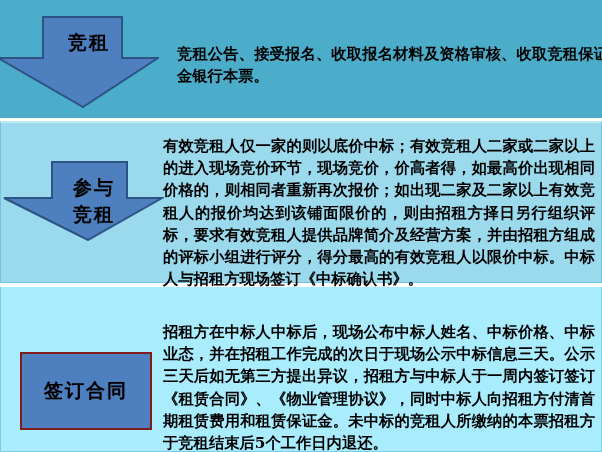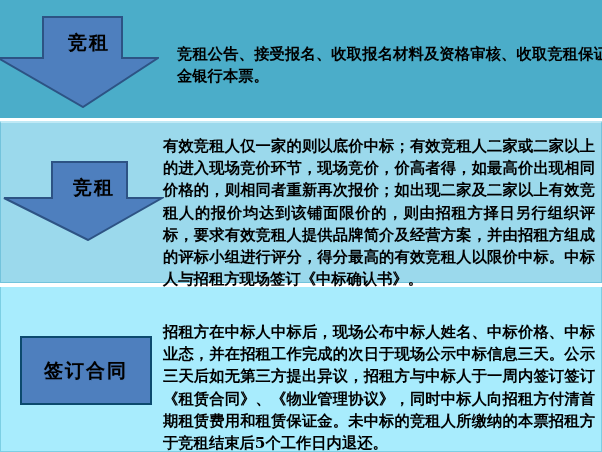--- a/index.html
+++ b/index.html
@@ -72,26 +72,26 @@
   .label-1 { left: 30px; top: 29px; width: 118px; }
 
   
   .arrow-2 { left: 2px; top: 161px; }
   .label-2 { left: 35px; top: 174px; width: 118px; }
 
   
   .rect-box {
     position: absolute;
     left: 20px;
-    top: 336px;
+    top: 352px;
     width: 132px;
-    height: 69px;
+    height: 78px;
     box-sizing: border-box;
     background: #4e7fbe;
-    border: 2px solid #0c4a6e;
+    border: 2px solid #7f1d1d;
     display: flex;
     align-items: center;
     justify-content: center;
   }
   .rect-label {
     color: #000000;
     font-family: "DejaVu Serif", "Liberation Serif", serif;
     font-weight: 700;
     font-size: 19px;
     letter-spacing: 2px;
@@ -133,20 +133,21 @@
   </div>
 
   <div class="band band-2"></div>
 
   <div class="arrow arrow-2">
     <svg width="162" height="80" viewBox="0 0 162 80" xmlns="http://www.w3.org/2000/svg">
       <polygon points="50,1 125,1 125,37 160,37 86,79 2,37 50,37" fill="#4e7fbe" stroke="#2d5384" stroke-width="2" stroke-linejoin="miter"></polygon>
     </svg>
   </div>
   <div class="arrow-label label-2">
+    <div>参与</div>
     <div>竞租</div>
   </div>
   <div class="body-text text-2">有效竞租人仅一家的则以底价中标；有效竞租人二家或二家以上的进入现场竞价环节，现场竞价，价高者得，如最高价出现相同价格的，则相同者重新再次报价；如出现二家及二家以上有效竞租人的报价均达到该铺面限价的，则由招租方择日另行组织评标，要求有效竞租人提供品牌简介及经营方案，并由招租方组成的评标小组进行评分，得分最高的有效竞租人以限价中标。中标人与招租方现场签订《中标确认书》。</div>
 
   <div class="band band-3"></div>
 
   <div class="rect-box">
     <span class="rect-label">签订合同</span>
   </div>
   <div class="body-text text-3">招租方在中标人中标后，现场公布中标人姓名、中标价格、中标业态，并在招租工作完成的次日于现场公示中标信息三天。公示三天后如无第三方提出异议，招租方与中标人于一周内签订签订《租赁合同》、《物业管理协议》，同时中标人向招租方付清首期租赁费用和租赁保证金。未中标的竞租人所缴纳的本票招租方于竞租结束后5个工作日内退还。</div>

